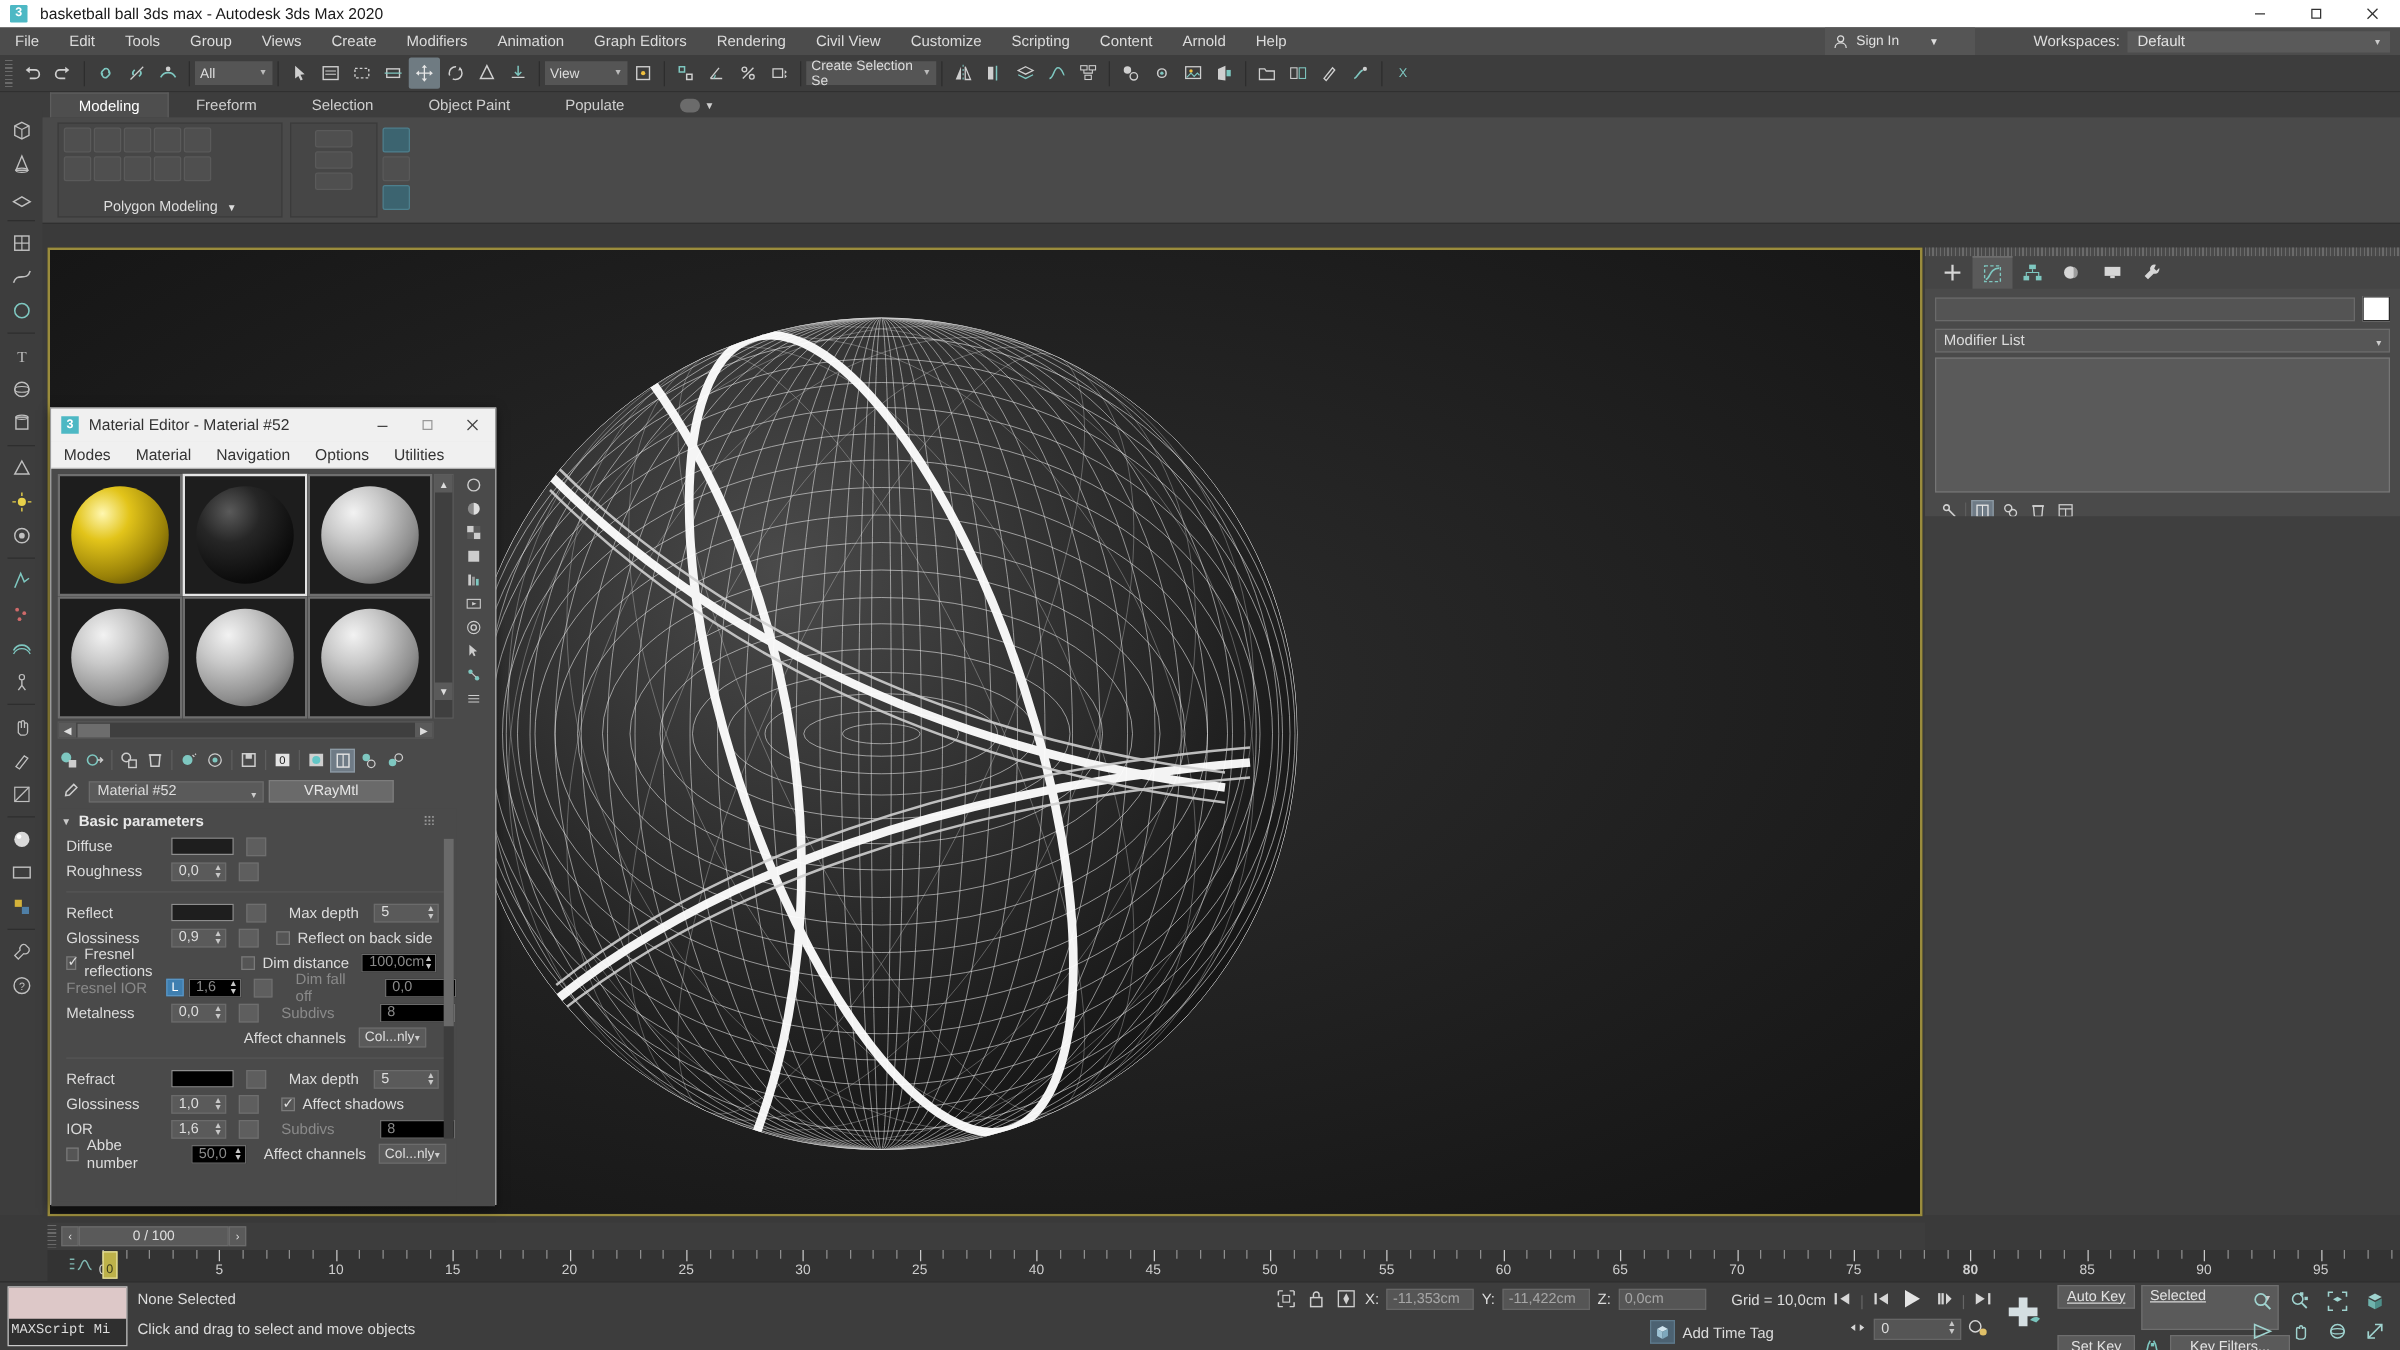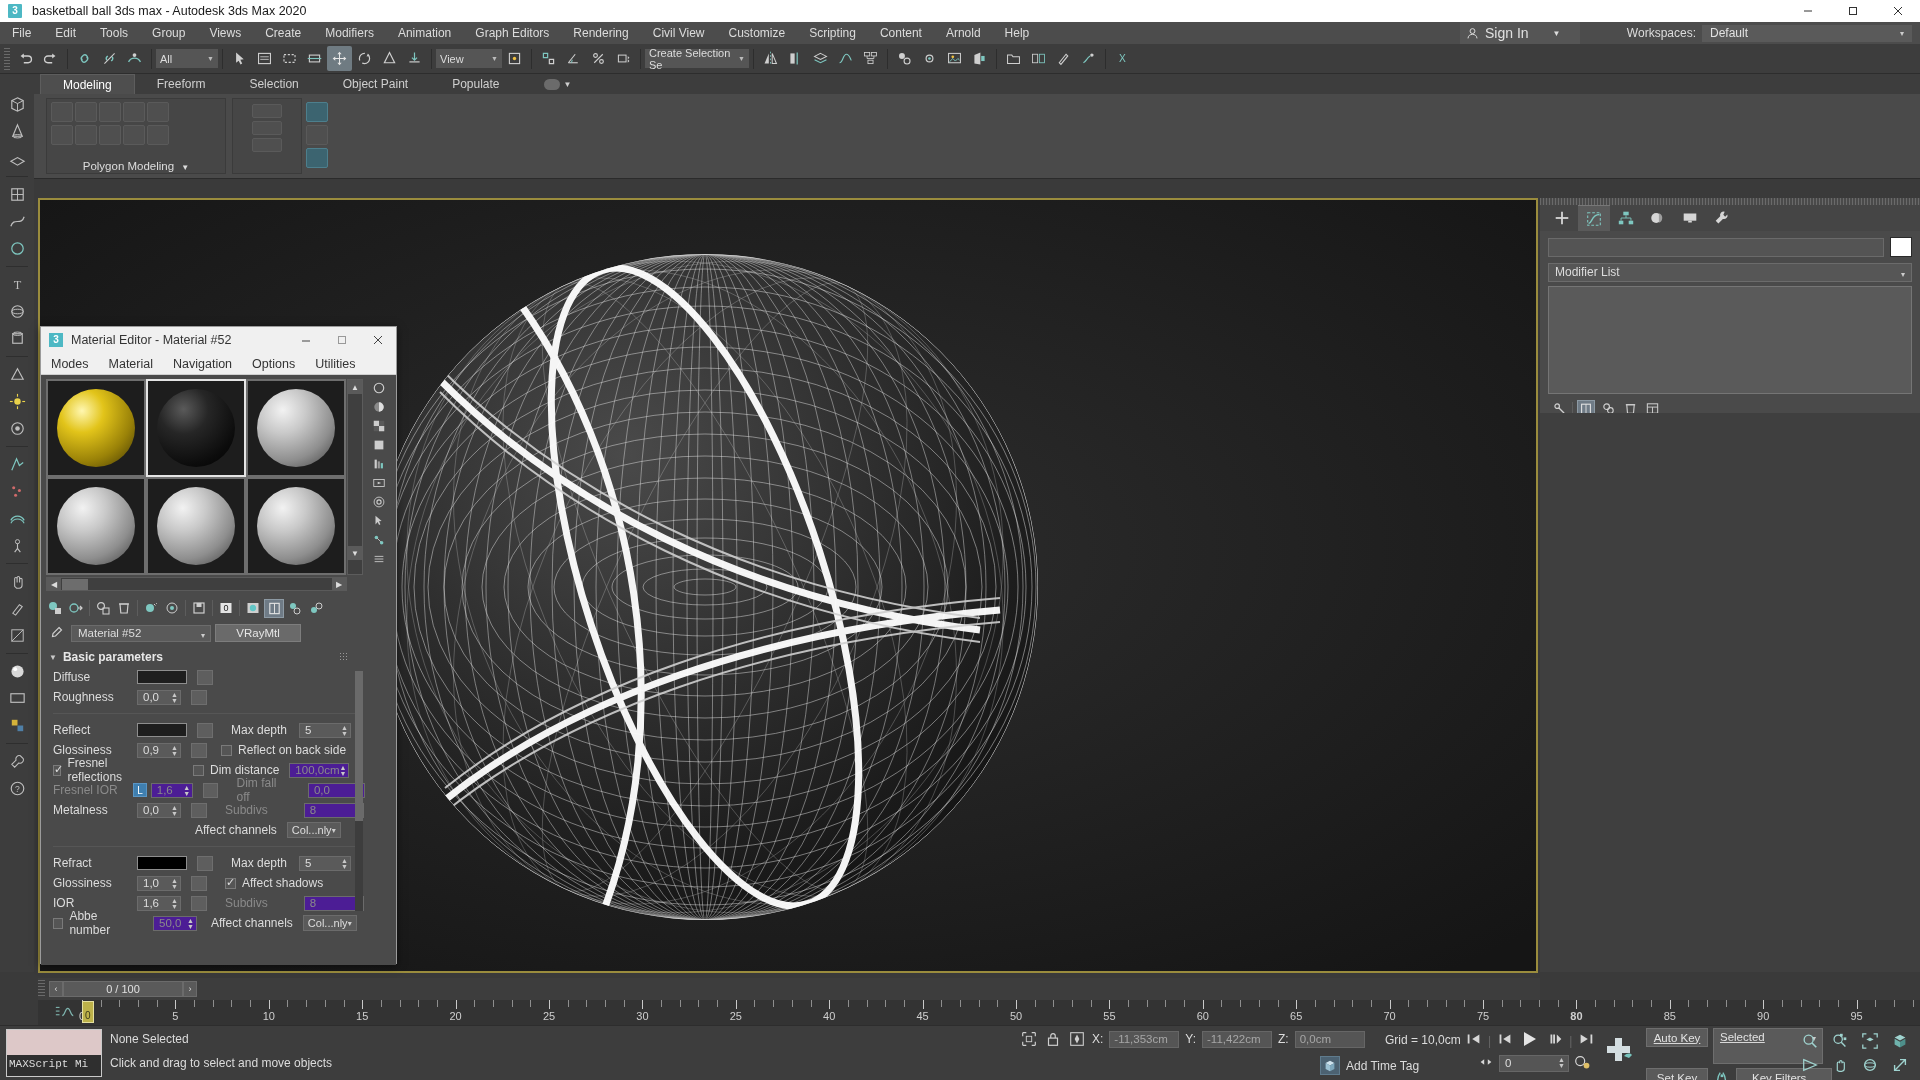--- a/index.html
+++ b/index.html
@@ -31,21 +31,21 @@
   
   .menubar{
     height:22px;background:#4c4c4c;display:flex;align-items:center;
     position:relative;
   }
   .menubar .mi{ padding:0 12px; height:22px; line-height:22px; font-size:12px; color:#dcdcdc; white-space:nowrap;}
   .signin{
     position:absolute; right:340px; top:0; height:22px; display:flex; align-items:center;
     background:#555; padding:0 6px; min-width:120px;
   }
-  .signin .lbl{font-size:14px;color:#e0e0e0;margin-left:6px;}
+  .signin .lbl{font-size:11px;color:#e0e0e0;margin-left:6px;}
   .signin .caret{margin-left:24px;font-size:8px;color:#ddd;}
   .wsp{ position:absolute; right:8px;top:0;height:22px;display:flex;align-items:center;font-size:12px;color:#ddd;}
   .wsp .val{background:#5a5a5a;width:210px;height:17px;line-height:17px;padding-left:8px;margin-left:6px;position:relative;color:#e2e2e2;}
   .wsp .val::after{content:"\25BE";position:absolute;right:8px;font-size:8px;color:#ccc;}
 
   
   .maintoolbar{
     height:30px;background:#3d3d3d;display:flex;align-items:center;border-bottom:1px solid #2d2d2d;
     padding-left:4px;
   }
@@ -119,37 +119,37 @@
   .me-toolbar{position:absolute;left:4px;top:222px;width:318px;height:22px;display:flex;align-items:center;gap:1px;}
   .mtb{width:20px;height:19px;display:flex;align-items:center;justify-content:center;color:#c9c9c9;}
   .mtb.act{background:#6f7b86;border:1px solid #8d9aa4;}
   .mvsep{width:1px;height:16px;background:#5d5d5d;margin:0 2px;}
 
   .me-namerow{position:absolute;left:4px;top:248px;width:320px;height:20px;display:flex;align-items:center;gap:4px;}
   .me-namerow .picker{width:22px;height:18px;display:flex;align-items:center;justify-content:center;color:#ccc;}
   .me-name{width:140px;height:17px;background:#5a5a5a;border:1px solid #6b6b6b;font-size:11.5px;color:#ddd;
      padding-left:6px;line-height:15px;position:relative;}
   .me-name::after{content:"\25BE";position:absolute;right:5px;top:2px;font-size:8px;color:#ccc;}
-  .me-type{width:86px;height:18px;background:#6a6a6a;border:1px solid #7d7d7d;font-size:11.5px;color:#e6e6e6;
+  .me-type{width:100px;height:18px;background:#6a6a6a;border:1px solid #7d7d7d;font-size:11.5px;color:#e6e6e6;
      text-align:center;line-height:16px;}
 
   .rollout{position:absolute;left:4px;top:272px;width:320px;bottom:4px;background:#4a4a4a;overflow:hidden;}
   .ro-head{display:flex;align-items:center;height:20px;font-weight:bold;font-size:12px;color:#e8e8e8;}
   .ro-head .tri{font-size:8px;margin:0 6px 0 4px;color:#c9c9c9;}
   .ro-grip{position:absolute;right:18px;top:5px;width:8px;height:8px;
     background:radial-gradient(#9a9a9a 40%,transparent 41%) 0 0/3px 3px;}
   .prow{display:flex;align-items:center;height:20px;padding-left:8px;font-size:12px;color:#dcdcdc;}
   .prow.dim{color:#8a8a8a;}
   .plabel{width:84px;}
   .swatch{width:50px;height:14px;border:1px solid #8e8e8e;background:#1e1e1e;}
   .swatch.black{background:#000;}
   .mapbtn{width:16px;height:15px;background:#5e5e5e;border:1px solid #6e6e6e;margin-left:10px;}
   .spin{width:44px;height:15px;background:#5a5a5a;border:1px solid #6b6b6b;font-size:11.5px;color:#ddd;
     padding-left:5px;line-height:13px;position:relative;}
-  .spin.dimv{color:#8a8a8a;background:#4c1d95;}
+  .spin.dimv{color:#8a8a8a;background:#000000;}
   .spin .ar{position:absolute;right:2px;top:1px;font-size:7px;line-height:6px;color:#c8c8c8;}
   .ck{width:11px;height:11px;border:1px solid #7a7a7a;background:#555;display:inline-block;margin-right:6px;
     position:relative;vertical-align:middle;}
   .ck.on::after{content:"\2713";position:absolute;left:0px;top:-3px;font-size:11px;color:#e0e0e0;}
   .hr{height:1px;background:#565656;margin:6px 8px;}
   .smalldrop{width:54px;height:16px;background:#5a5a5a;border:1px solid #6b6b6b;font-size:11px;color:#ddd;
     padding-left:4px;line-height:14px;position:relative;}
   .smalldrop::after{content:"\25BE";position:absolute;right:4px;top:1px;font-size:8px;color:#ccc;}
   .iorl{width:14px;height:14px;background:#3f7fb0;color:#fff;font-size:10px;text-align:center;line-height:14px;
     margin-right:4px;border:1px solid #5a95c4;}

